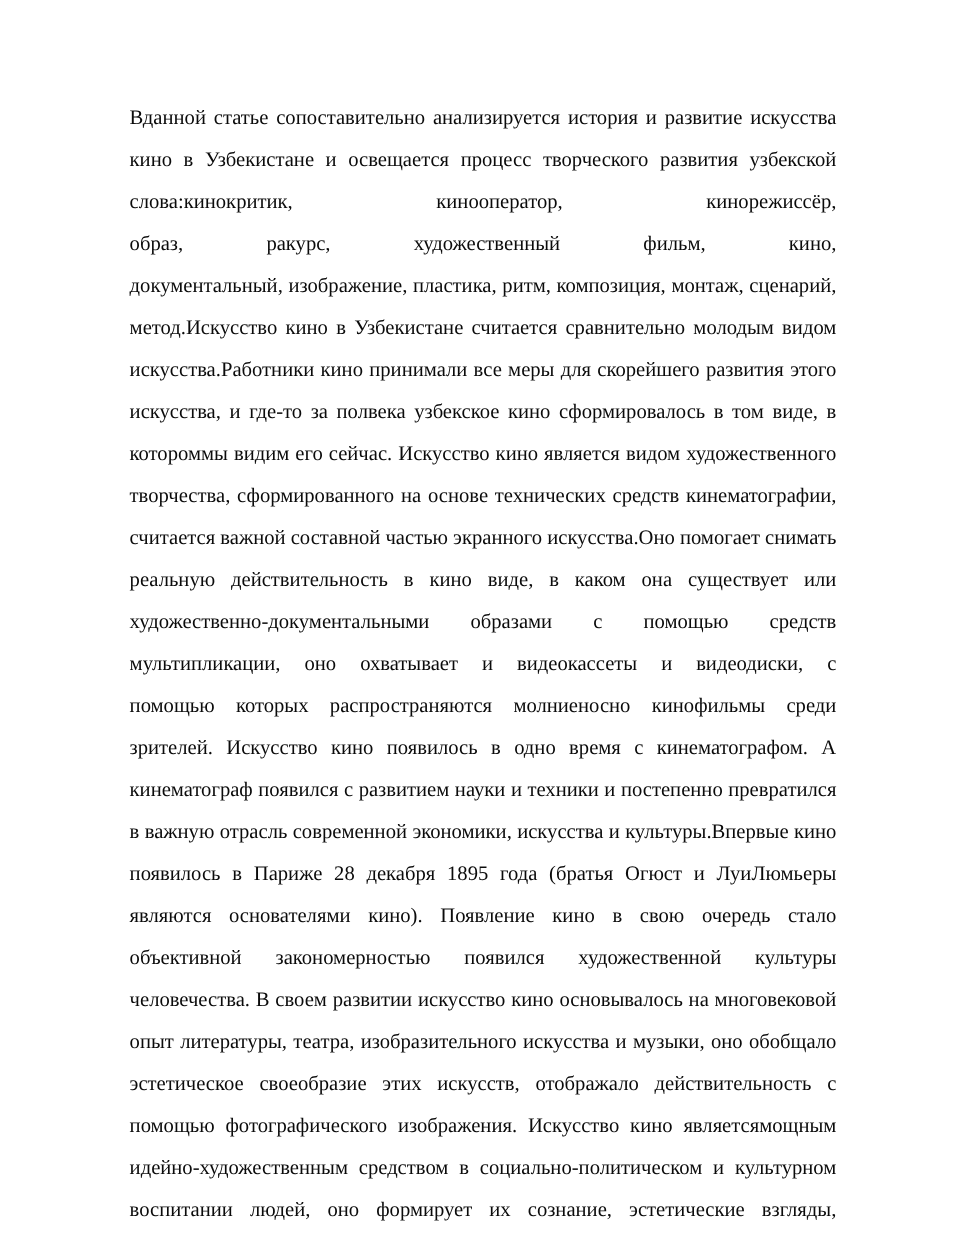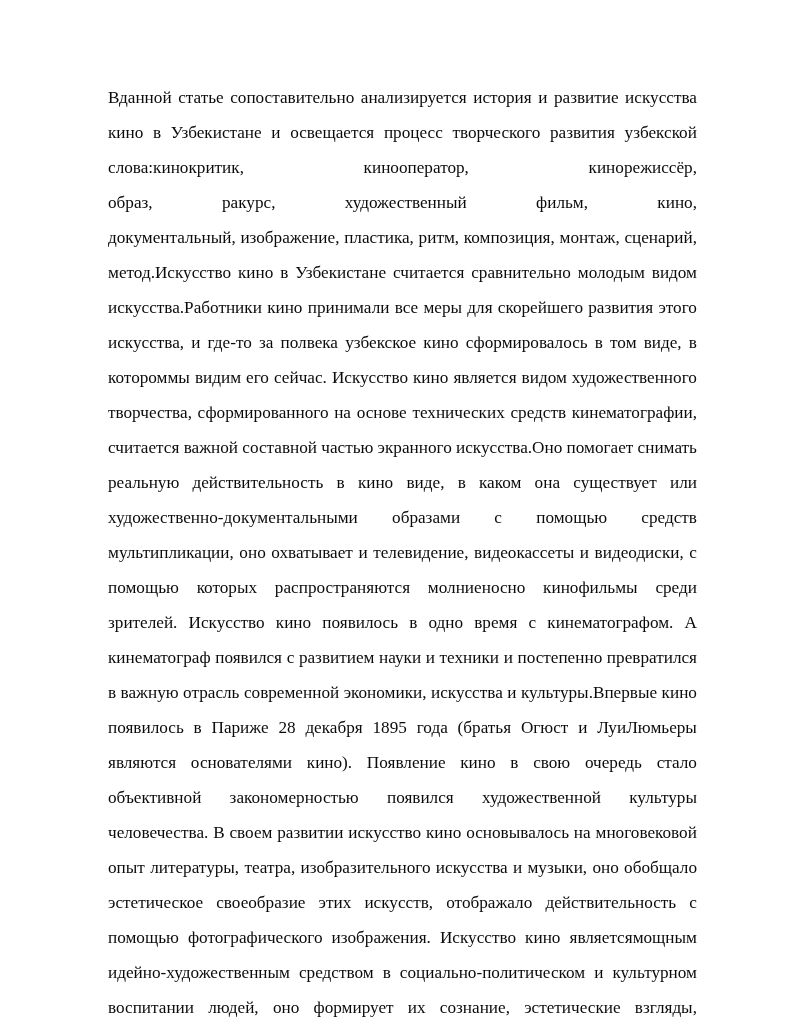--- a/index.html
+++ b/index.html
@@ -190,21 +190,20 @@
         <span class="lw">образами</span>
         <span class="lw">с</span>
         <span class="lw">помощью</span>
         <span class="lw">средств</span>
       </div>
       <div class="doc-line justify">
         <span class="lw">мультипликации,</span>
         <span class="lw">оно</span>
         <span class="lw">охватывает</span>
         <span class="lw">и</span>
-        <span class="lw">телевидение,</span>
         <span class="lw">видеокассеты</span>
         <span class="lw">и</span>
         <span class="lw">видеодиски,</span>
         <span class="lw">с</span>
       </div>
       <div class="doc-line justify">
         <span class="lw">помощью</span>
         <span class="lw">которых</span>
         <span class="lw">распространяются</span>
         <span class="lw">молниеносно</span>

